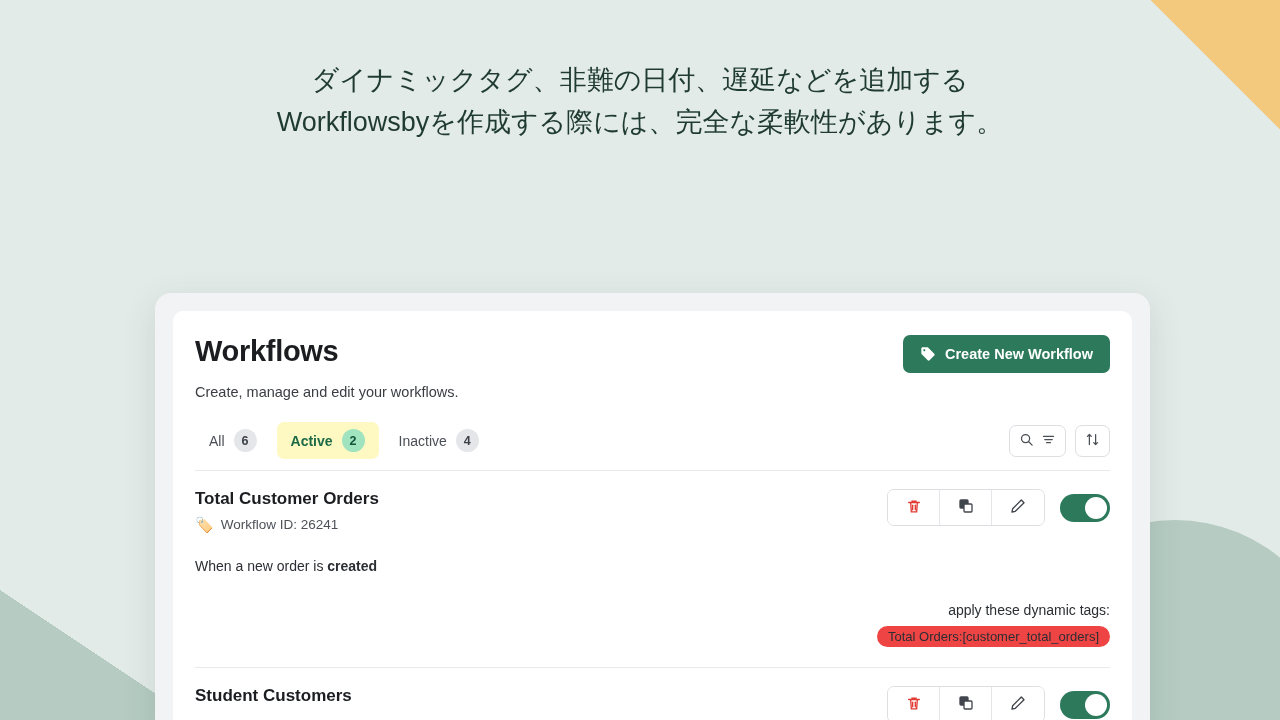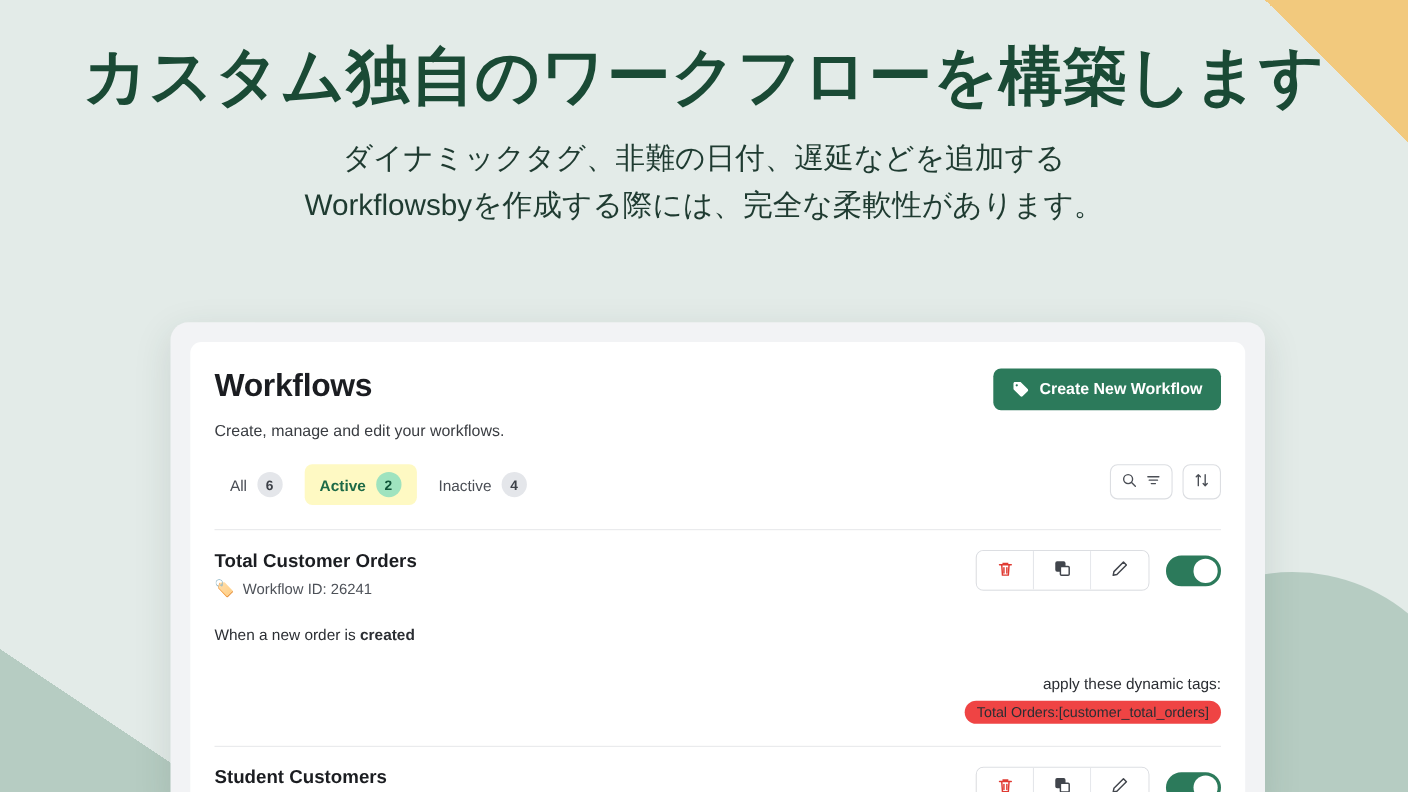--- a/index.html
+++ b/index.html
@@ -114,23 +114,23 @@
     font-family: "Liberation Sans", sans-serif;
     cursor: pointer;
     white-space: nowrap;
   }
   .btn-create svg { display: block; }
 
   
   .tabs-row {
     margin-top: 22px;
     display: flex;
-    align-items: flex-start;
+    align-items: center;
     justify-content: space-between;
-    padding-bottom: 22px;
+    padding-bottom: 11px;
     border-bottom: 1px solid #e8e9ec;
   }
   .tabs { display: flex; align-items: center; gap: 6px; }
   .tab {
     display: inline-flex;
     align-items: center;
     gap: 9px;
     padding: 7px 14px;
     border-radius: 7px;
     font-size: 14px;
@@ -257,21 +257,20 @@
   }
 </style>
 </head>
 <body>
 
 <div id="deco-corner-top-right"></div>
 <div id="deco-circle-bottom-right"></div>
 <div id="deco-corner-bottom-left"></div>
 
 <div class="hero">
-  <h1 class="hero-title">カスタム独自のワークフローを構築します</h1>
   <div class="hero-sub">
     <div>ダイナミックタグ、非難の日付、遅延などを追加する</div>
     <div>Workflowsbyを作成する際には、完全な柔軟性があります。</div>
   </div>
 </div>
 
 <div id="app-frame">
   <div id="app-card">
 
     <div class="card-head">

